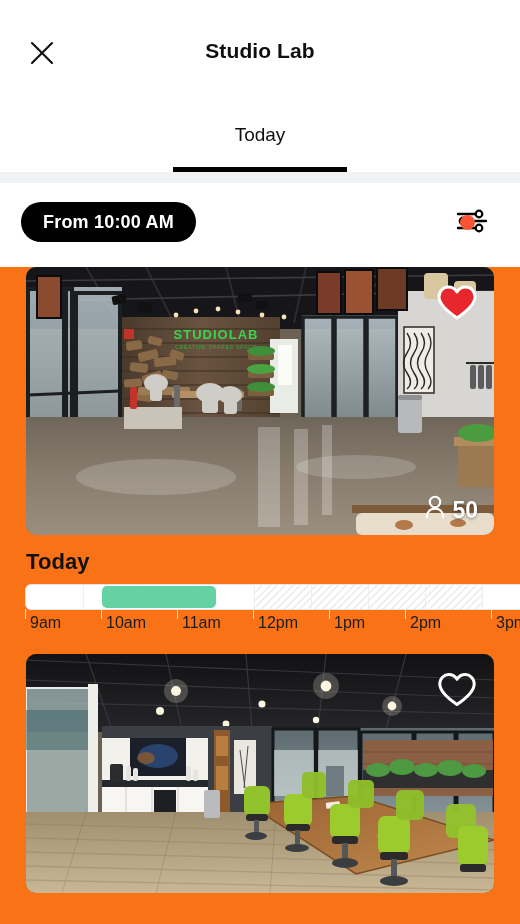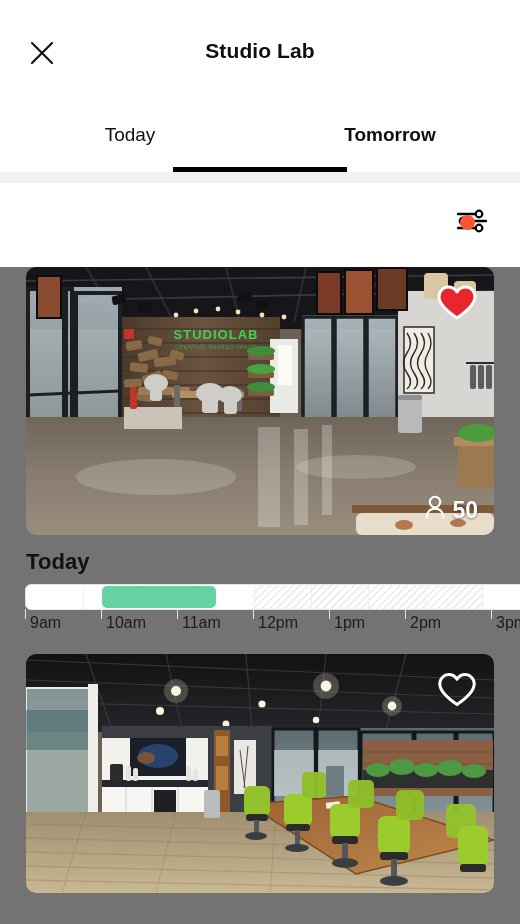--- a/index.html
+++ b/index.html
@@ -4,21 +4,21 @@
 <title>Studio Lab</title>
 <style>
   * { box-sizing: border-box; margin: 0; padding: 0; }
   html, body {
     width: 520px; height: 924px;
     background: #ffffff;
     font-family: "Liberation Sans", sans-serif;
     overflow: hidden;
     -webkit-font-smoothing: antialiased;
   }
-  .screen { position: relative; width: 520px; height: 924px; background:#737373; overflow:hidden; }
+  .screen { position: relative; width: 520px; height: 924px; background:#f97316; overflow:hidden; }
 
   
   .header {
     position: relative;
     height: 105px;
     background:#fff;
   }
   .close-btn {
     position:absolute; left:22px; top:33px;
     width:40px; height:40px;
@@ -191,26 +191,26 @@
           <line x1="3" y1="3" x2="23" y2="23" stroke="#0f0f0f" stroke-width="2.1" stroke-linecap="round"></line>
           <line x1="23" y1="3" x2="3" y2="23" stroke="#0f0f0f" stroke-width="2.1" stroke-linecap="round"></line>
         </svg>
       </span>
     </button>
     <div class="title">Studio Lab</div>
   </div>
 
   <div class="tabs">
     <div class="tab">Today</div>
-    <div class="tab active">Tomorrow</div>
     <div class="tab-underline"></div>
   </div>
   <div class="tabs-divider"></div>
 
   <div class="filter-row">
+    <button class="time-pill">From 10:00 AM</button>
     <button class="filter-btn">
       <span>
         <svg width="32" height="26" viewBox="0 0 32 26" aria-hidden="true">
           <line x1="2" y1="6" x2="20" y2="6" stroke="#000" stroke-width="2.4" stroke-linecap="round"></line>
           <circle cx="23" cy="6" r="3.3" fill="#fff" stroke="#000" stroke-width="2.2"></circle>
           <line x1="10" y1="13" x2="30" y2="13" stroke="#000" stroke-width="2.4" stroke-linecap="round"></line>
           <circle cx="7" cy="13" r="3.3" fill="#fff" stroke="#000" stroke-width="2.2"></circle>
           <line x1="2" y1="20" x2="20" y2="20" stroke="#000" stroke-width="2.4" stroke-linecap="round"></line>
           <circle cx="23" cy="20" r="3.3" fill="#fff" stroke="#000" stroke-width="2.2"></circle>
         </svg>

